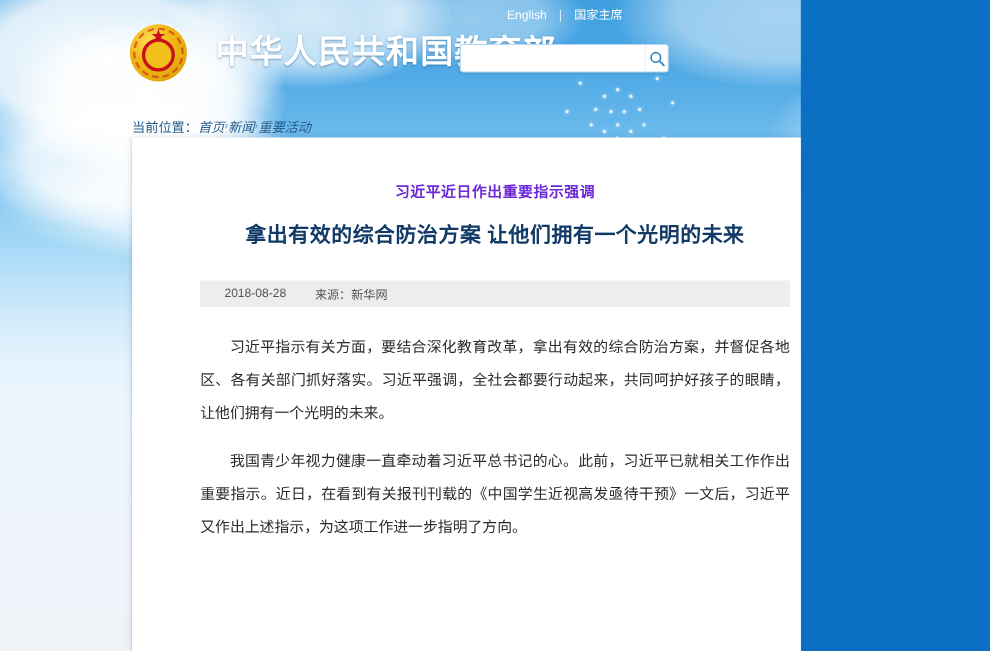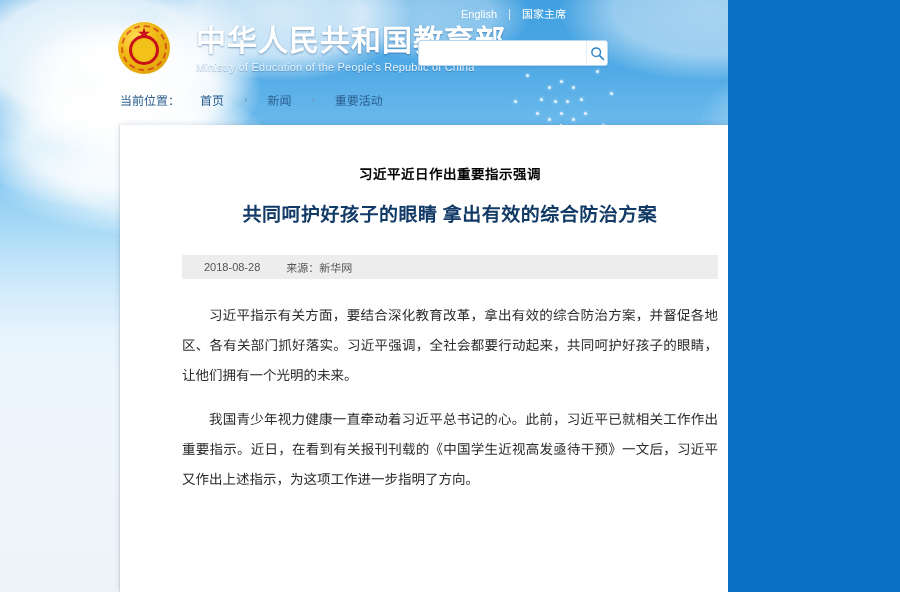--- a/index.html
+++ b/index.html
@@ -191,50 +191,50 @@
     display: flex; align-items: center; justify-content: center;
     cursor: pointer;
     border-left: 1px solid #e3eef6;
   }
   .search-btn svg { display:block; }
 
   
   .breadcrumb {
     position: absolute;
     left: 120px;
-    top: 91px;
+    top: 106px;
     font-size: 12px;
     color: #2b5f8f;
     z-index: 6;
     display: flex;
     align-items: center;
-    gap: 20px;
-  }
-  .breadcrumb a { color: #2b5f8f; text-decoration: none; }
+    gap: 0;
+  }
+  .breadcrumb a { color: #2b5f8f; text-decoration: none; font-style: italic; }
   .breadcrumb .arrow { color: #6a94b8; font-size: 10px; }
 
   
   .card {
     position: absolute;
     left: 120px;
     top: 125px;
     width: 660px;
     height: 467px;
     background: #ffffff;
     box-shadow: 0 0 6px rgba(20,60,100,.18);
     z-index: 5;
     overflow: hidden;
   }
   .card-inner {
     padding: 30px 62px 0 62px;
   }
   .eyebrow {
     text-align: center;
     font-size: 13.5px;
-    color: #000000;
+    color: #6d28d9;
     font-weight: bold;
     letter-spacing: .5px;
     margin: 8px 0 0 0;
   }
   .headline {
     text-align: center;
     font-family: "Liberation Serif", serif;
     font-size: 19px;
     font-weight: bold;
     color: #123a66;
@@ -322,21 +322,20 @@
 
   <div class="brand">
     <div class="emblem">
       <div class="disc"></div>
       <div class="ears"></div>
       <div class="gear"></div>
       <div class="star">★</div>
     </div>
     <div class="titles">
       <div class="title-cn">中华人民共和国教育部</div>
-      <div class="title-en">Ministry of Education of the People's Republic of China</div>
     </div>
   </div>
 
   <div class="search-wrap">
     <input type="text" placeholder="" style="">
     <div class="search-btn">
       <svg width="15" height="15" viewBox="0 0 16 16">
         <circle cx="6.6" cy="6.6" r="4.6" fill="none" stroke="#2f86c8" stroke-width="1.6"></circle>
         <line x1="10.2" y1="10.2" x2="14.4" y2="14.4" stroke="#2f86c8" stroke-width="1.8" stroke-linecap="round"></line>
       </svg>
@@ -351,21 +350,21 @@
     <span class="arrow">›</span>
     <a href="#">重要活动</a>
   </div>
 
   <div class="page-shadow-left"></div>
   <div class="page-shadow-right"></div>
 
   <div class="card">
     <div class="card-inner">
       <div class="eyebrow">习近平近日作出重要指示强调</div>
-      <h1 class="headline">共同呵护好孩子的眼睛 拿出有效的综合防治方案</h1>
+      <h1 class="headline">拿出有效的综合防治方案 让他们拥有一个光明的未来</h1>
       <div class="meta">
         <span>2018-08-28</span>
         <span class="src">
           <span>来源：</span><a href="#">新华网</a>
         </span>
       </div>
       <div class="article">
         <p>习近平指示有关方面，要结合深化教育改革，拿出有效的综合防治方案，并督促各地区、各有关部门抓好落实。习近平强调，全社会都要行动起来，共同呵护好孩子的眼睛，让他们拥有一个光明的未来。</p>
         <p>我国青少年视力健康一直牵动着习近平总书记的心。此前，习近平已就相关工作作出重要指示。近日，在看到有关报刊刊载的《中国学生近视高发亟待干预》一文后，习近平又作出上述指示，为这项工作进一步指明了方向。</p>
 

